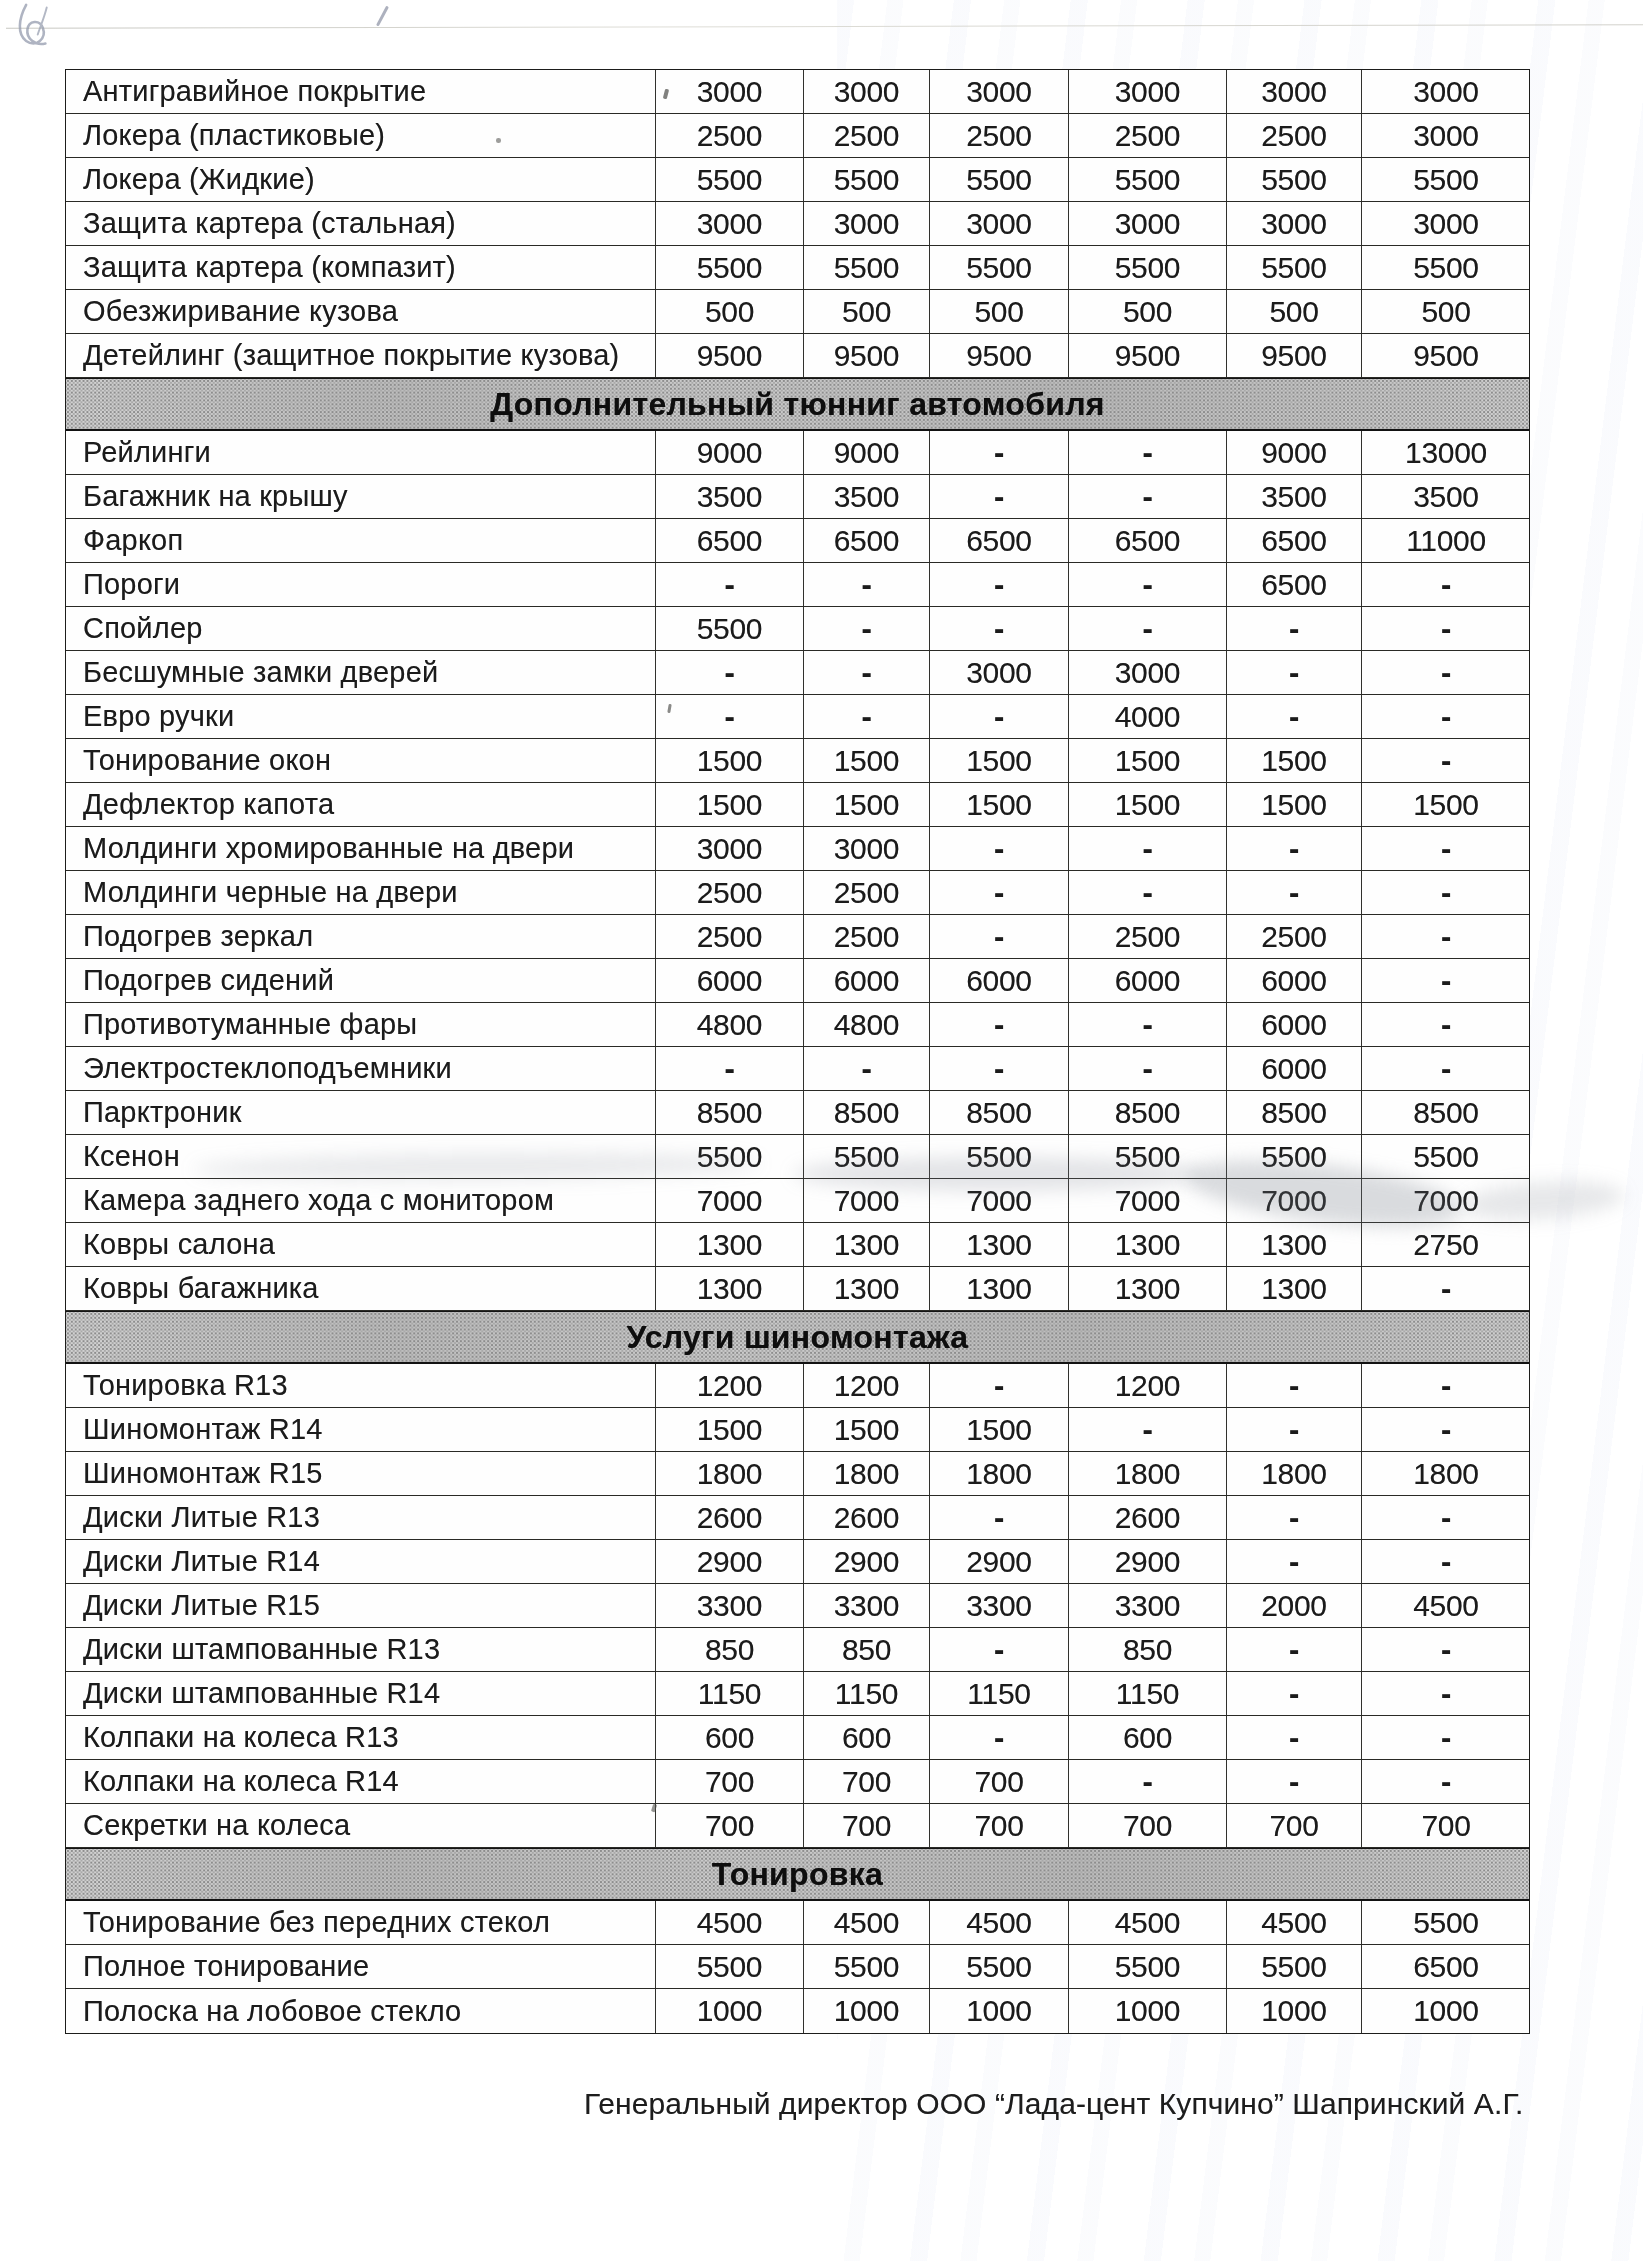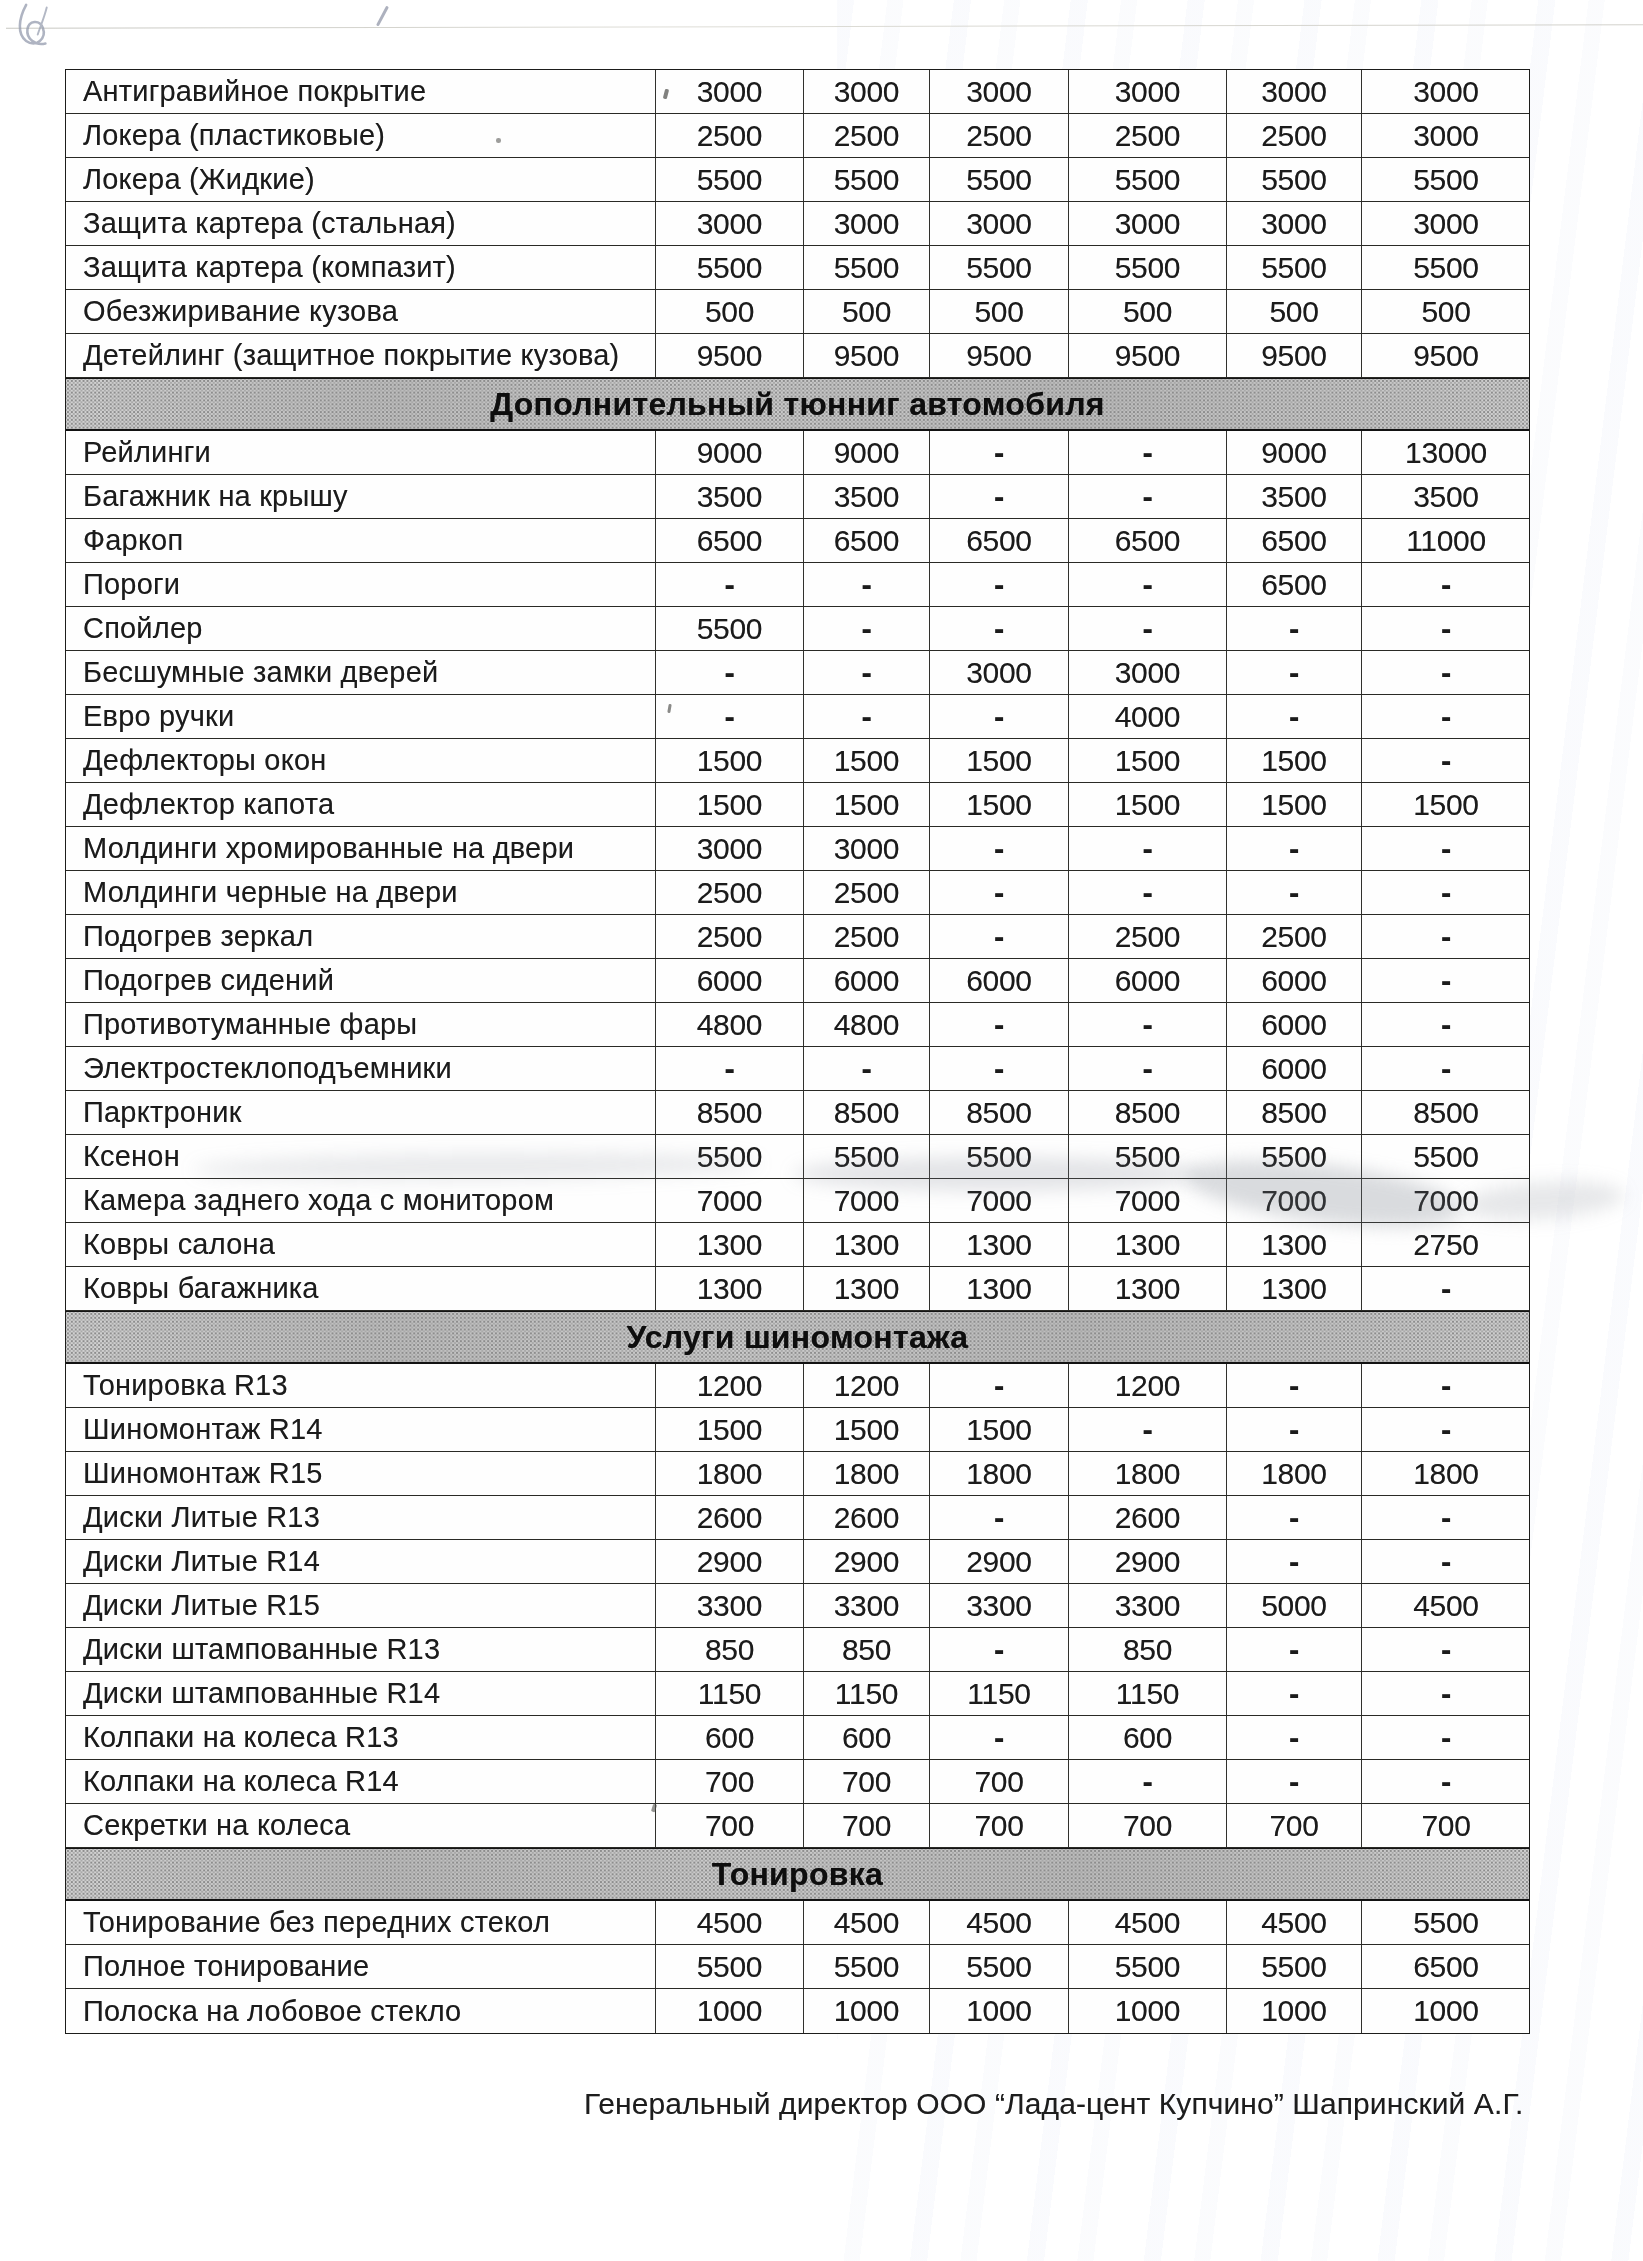--- a/index.html
+++ b/index.html
@@ -223,21 +223,21 @@
         <div class="trow">
           <div class="cell label">Евро ручки</div>
           <div class="cell price dash">-</div>
           <div class="cell price dash">-</div>
           <div class="cell price dash">-</div>
           <div class="cell price">4000</div>
           <div class="cell price dash">-</div>
           <div class="cell price dash">-</div>
         </div>
         <div class="trow">
-          <div class="cell label">Дефлекторы окон</div>
+          <div class="cell label">Тонирование окон</div>
           <div class="cell price">1500</div>
           <div class="cell price">1500</div>
           <div class="cell price">1500</div>
           <div class="cell price">1500</div>
           <div class="cell price">1500</div>
           <div class="cell price dash">-</div>
         </div>
         <div class="trow">
           <div class="cell label">Дефлектор капота</div>
           <div class="cell price">1500</div>
@@ -395,21 +395,21 @@
           <div class="cell price">2900</div>
           <div class="cell price dash">-</div>
           <div class="cell price dash">-</div>
         </div>
         <div class="trow">
           <div class="cell label">Диски Литые R15</div>
           <div class="cell price">3300</div>
           <div class="cell price">3300</div>
           <div class="cell price">3300</div>
           <div class="cell price">3300</div>
-          <div class="cell price">5000</div>
+          <div class="cell price">2000</div>
           <div class="cell price">4500</div>
         </div>
         <div class="trow">
           <div class="cell label">Диски штампованные R13</div>
           <div class="cell price">850</div>
           <div class="cell price">850</div>
           <div class="cell price dash">-</div>
           <div class="cell price">850</div>
           <div class="cell price dash">-</div>
           <div class="cell price dash">-</div>

